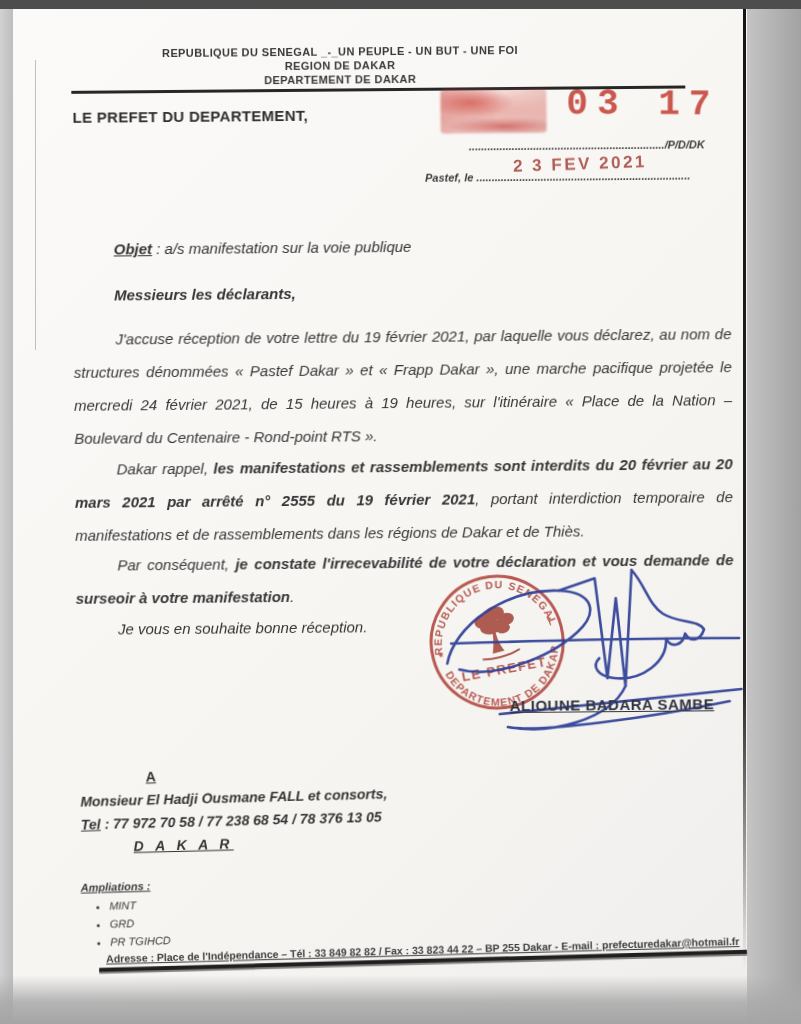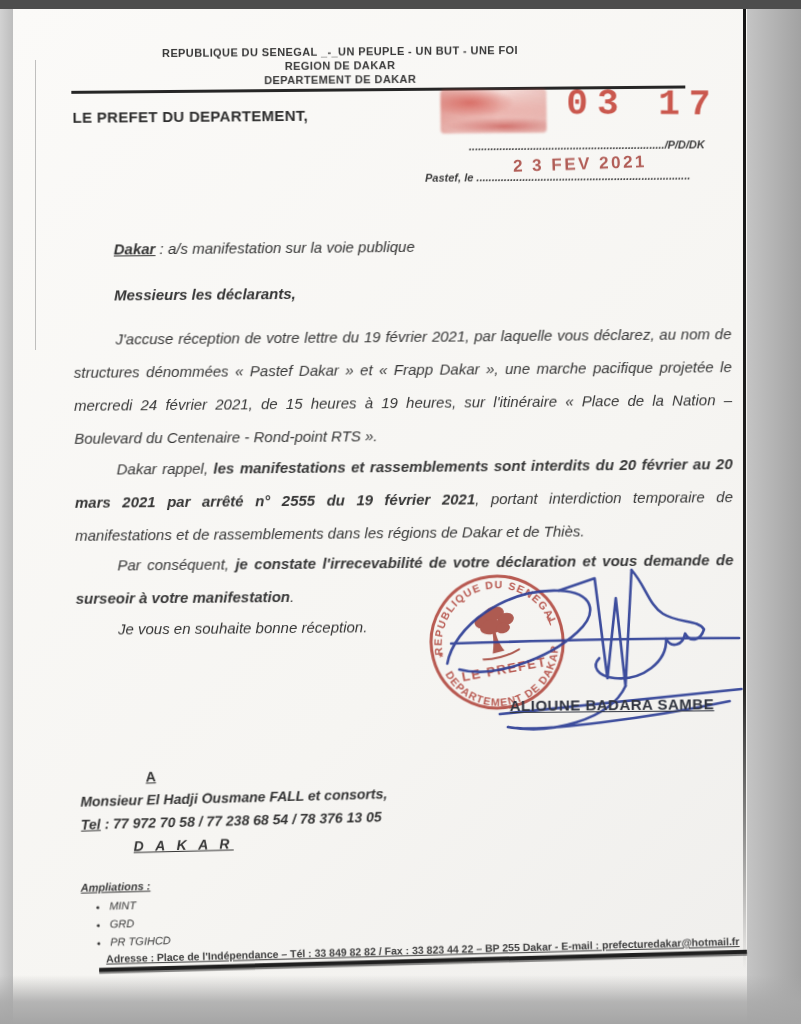--- a/index.html
+++ b/index.html
@@ -101,21 +101,21 @@
 
     <div class="abs" id="prefet-title">LE PREFET DU DEPARTEMENT,</div>
 
     <div class="abs" id="stamp-smudge"></div>
     <div class="abs" id="stamp-number">03 17</div>
     <div class="abs" id="ref-line">................................................................/P/D/DK</div>
     <div class="abs" id="date-stamp">2 3 FEV 2021</div>
     <div class="abs" id="date-line"><span>Pastef, le </span><span>......................................................................</span></div>
 
     <div class="abs" id="subject">
-      <span class="lbl">Dakar</span><span> : </span><span>a/s manifestation sur la voie publique</span>
+      <span class="lbl">Objet</span><span> : </span><span>a/s manifestation sur la voie publique</span>
     </div>
 
     <div class="abs" id="salutation">Messieurs les déclarants,</div>
 
     <div class="abs para" id="p1">J'accuse réception de votre lettre du 19 février 2021, par laquelle vous déclarez, au nom de structures dénommées « Pastef Dakar » et « Frapp Dakar », une marche pacifique projetée le mercredi 24 février 2021, de 15 heures à 19 heures, sur l'itinéraire « Place de la Nation – Boulevard du Centenaire - Rond-point RTS ».</div>
 
     <div class="abs para" id="p2">
       <span>Dakar rappel, </span><span class="b">les manifestations et rassemblements sont interdits du 20 février au 20 mars 2021 par arrêté n° 2555 du 19 février 2021</span><span>, portant interdiction temporaire de manifestations et de rassemblements dans les régions de Dakar et de Thiès.</span>
     </div>
 

